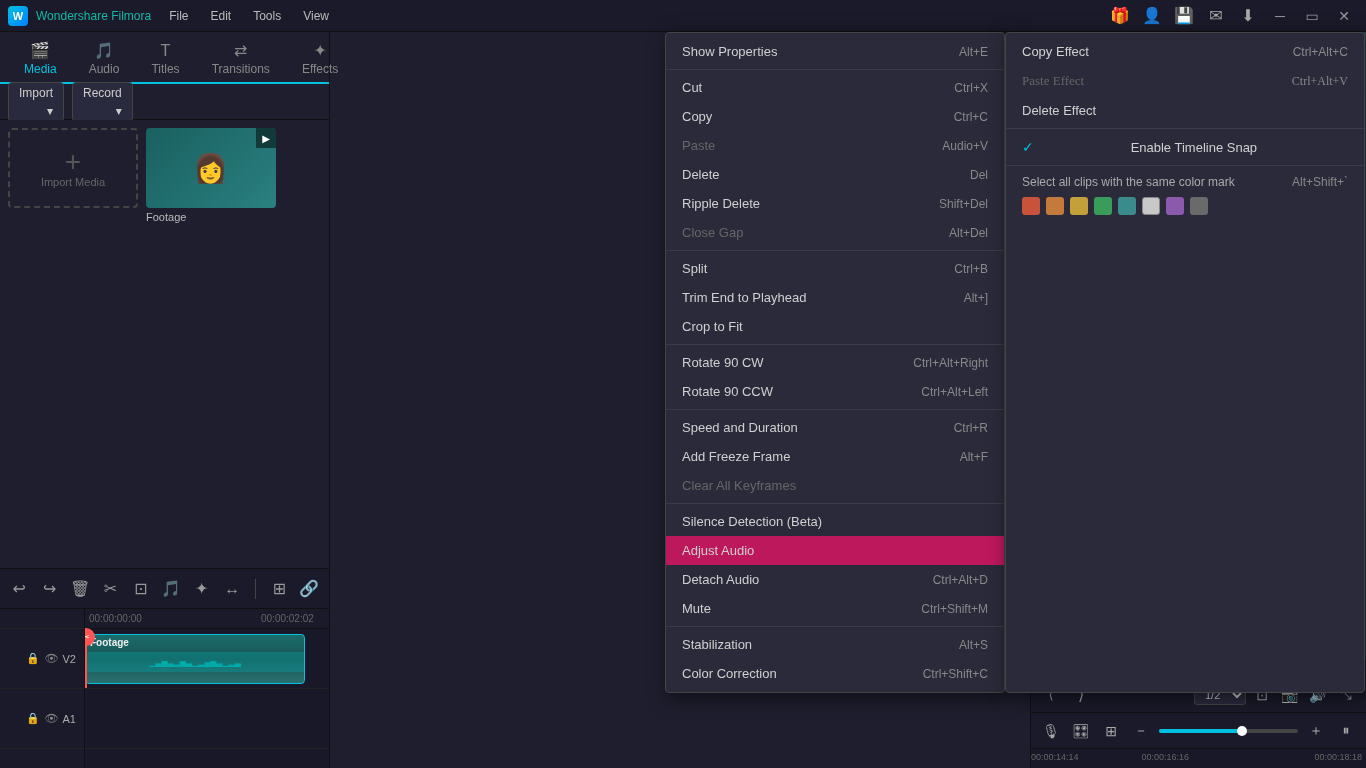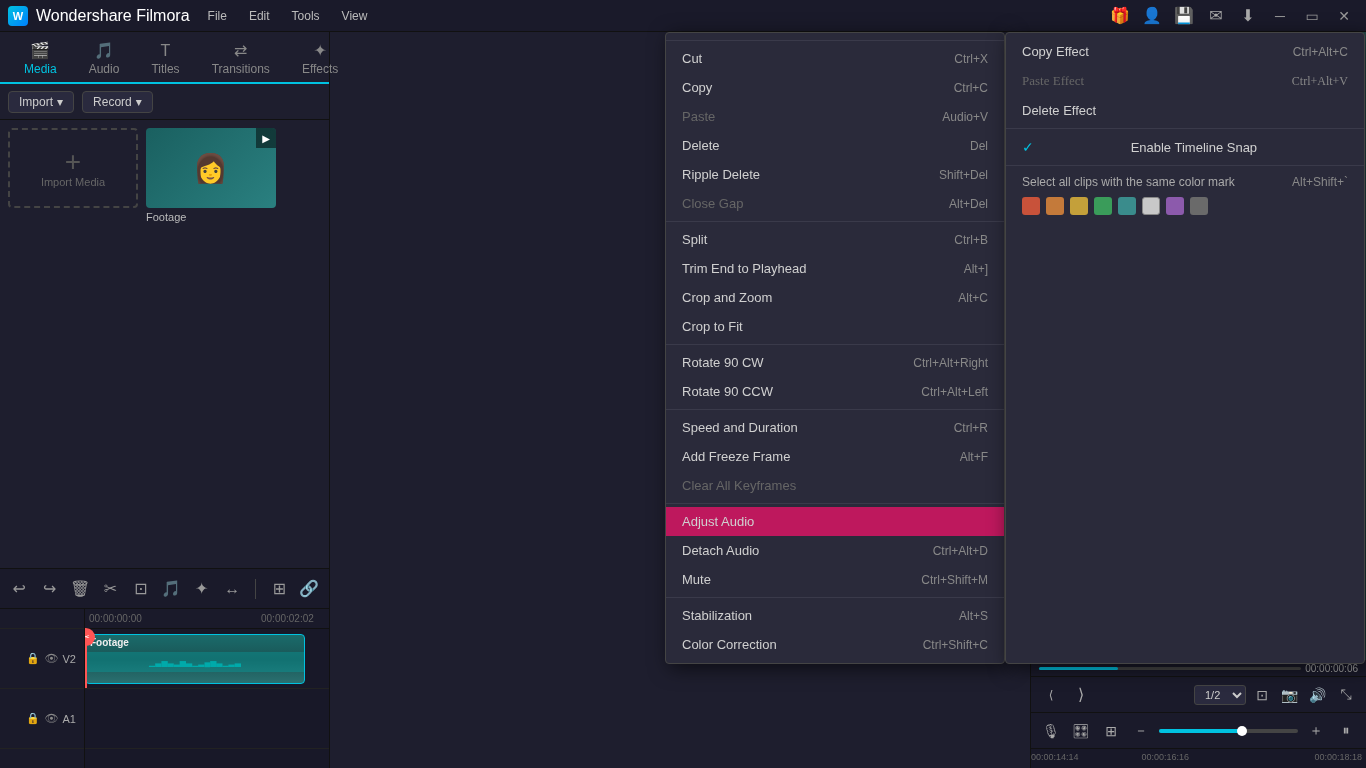--- a/index.html
+++ b/index.html
@@ -29,21 +29,21 @@
       align-items: center;
       gap: 8px;
     }
     .app-logo {
       width: 20px; height: 20px;
       background: linear-gradient(135deg, #00c2e0, #0080ff);
       border-radius: 4px;
       display: flex; align-items: center; justify-content: center;
       color: white; font-size: 11px; font-weight: bold;
     }
-    .app-title { color: #ffffff; font-size: 16px; }
+    .app-title { color: #14b8a6; font-size: 12px; }
     .menu-bar {
       display: flex; align-items: center; gap: 2px;
     }
     .menu-item {
       padding: 4px 10px;
       color: #bbb;
       font-size: 12px;
       cursor: pointer;
       border-radius: 3px;
     }
@@ -113,21 +113,21 @@
       border-bottom: 1px solid #111;
     }
     .btn-dropdown {
       background: #2a2a3e;
       border: 1px solid #444;
       color: #ccc;
       padding: 3px 10px;
       border-radius: 4px;
       cursor: pointer;
       font-size: 12px;
-      display: flex; align-items: flex-end; gap: 4px;
+      display: flex; align-items: flex-end; gap: 4px; flex-direction: column;
     }
 
     
     .media-grid {
       flex: 1;
       background: #1e1e2e;
       display: flex;
       flex-wrap: wrap;
       align-content: flex-start;
       padding: 8px;
@@ -483,20 +483,24 @@
       </div>
     </div>
 
   </div>
 
   <div style="flex:1; display:flex; flex-direction:column; position:relative;">
 
     <div class="context-menu-wrapper">
 
       <div class="context-menu">
+        <div class="cm-item">
+          <span>Show Properties</span>
+          <span class="cm-shortcut">Alt+E</span>
+        </div>
         <div class="cm-separator"></div>
         <div class="cm-item">
           <span>Cut</span>
           <span class="cm-shortcut">Ctrl+X</span>
         </div>
         <div class="cm-item">
           <span>Copy</span>
           <span class="cm-shortcut">Ctrl+C</span>
         </div>
         <div class="cm-item disabled">
@@ -518,24 +522,20 @@
         <div class="cm-separator"></div>
         <div class="cm-item">
           <span>Split</span>
           <span class="cm-shortcut">Ctrl+B</span>
         </div>
         <div class="cm-item">
           <span>Trim End to Playhead</span>
           <span class="cm-shortcut">Alt+]</span>
         </div>
         <div class="cm-item">
-          <span>Crop and Zoom</span>
-          <span class="cm-shortcut">Alt+C</span>
-        </div>
-        <div class="cm-item">
           <span>Crop to Fit</span>
           <span class="cm-shortcut"></span>
         </div>
         <div class="cm-separator"></div>
         <div class="cm-item">
           <span>Rotate 90 CW</span>
           <span class="cm-shortcut">Ctrl+Alt+Right</span>
         </div>
         <div class="cm-item">
           <span>Rotate 90 CCW</span>
@@ -548,20 +548,24 @@
         </div>
         <div class="cm-item">
           <span>Add Freeze Frame</span>
           <span class="cm-shortcut">Alt+F</span>
         </div>
         <div class="cm-item disabled">
           <span>Clear All Keyframes</span>
           <span class="cm-shortcut"></span>
         </div>
         <div class="cm-separator"></div>
+        <div class="cm-item">
+          <span>Silence Detection (Beta)</span>
+          <span class="cm-shortcut"></span>
+        </div>
         <div class="cm-item highlighted">
           <span>Adjust Audio</span>
           <span class="cm-shortcut"></span>
         </div>
         <div class="cm-item">
           <span>Detach Audio</span>
           <span class="cm-shortcut">Ctrl+Alt+D</span>
         </div>
         <div class="cm-item">
           <span>Mute</span>

